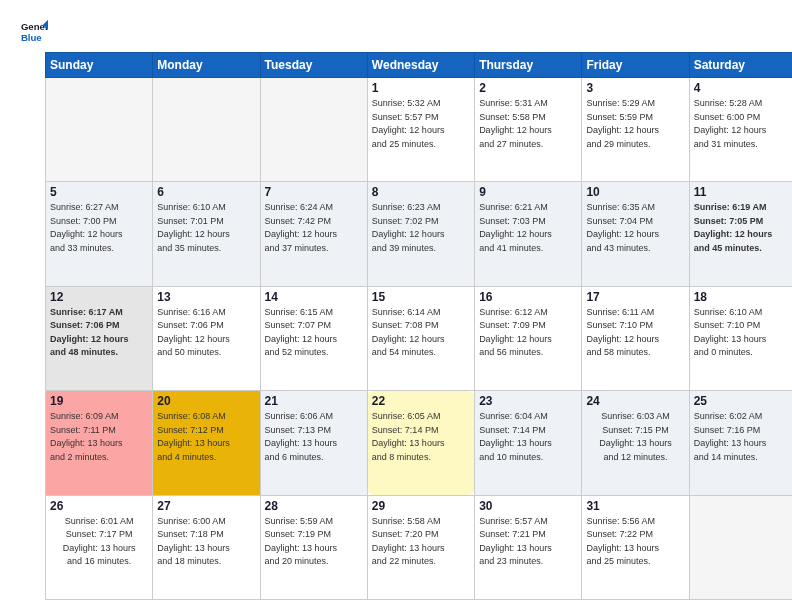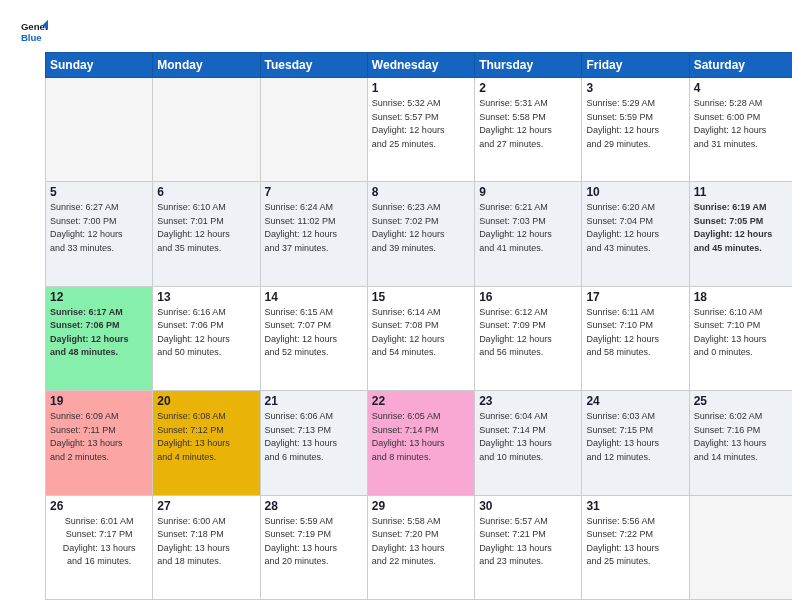--- a/index.html
+++ b/index.html
@@ -170,55 +170,55 @@
           <td style="background: rgb(238, 242, 247);">
             <span class="day-num">6</span>
             <div class="day-info" style="white-space: pre-line;">Sunrise: 6:10 AM
 Sunset: 7:01 PM
 Daylight: 12 hours
 and 35 minutes.</div>
           </td>
           <td style="background: rgb(238, 242, 247);">
             <span class="day-num">7</span>
             <div class="day-info" style="white-space: pre-line;">Sunrise: 6:24 AM
-Sunset: 11:02 PM
+Sunset: 7:42 PM
 Daylight: 12 hours
 and 37 minutes.</div>
           </td>
           <td style="background: rgb(238, 242, 247);">
             <span class="day-num">8</span>
             <div class="day-info" style="white-space: pre-line;">Sunrise: 6:23 AM
 Sunset: 7:02 PM
 Daylight: 12 hours
 and 39 minutes.</div>
           </td>
           <td style="background: rgb(238, 242, 247);">
             <span class="day-num">9</span>
             <div class="day-info" style="white-space: pre-line;">Sunrise: 6:21 AM
 Sunset: 7:03 PM
 Daylight: 12 hours
 and 41 minutes.</div>
           </td>
           <td style="background: rgb(238, 242, 247);">
             <span class="day-num">10</span>
-            <div class="day-info" style="white-space: pre-line;">Sunrise: 6:20 AM
+            <div class="day-info" style="white-space: pre-line;">Sunrise: 6:35 AM
 Sunset: 7:04 PM
 Daylight: 12 hours
 and 43 minutes.</div>
           </td>
           <td style="background: rgb(238, 242, 247);">
             <span class="day-num">11</span>
             <div class="day-info" style="white-space: pre-line; font-weight: bold;">Sunrise: 6:19 AM
 Sunset: 7:05 PM
 Daylight: 12 hours
 and 45 minutes.</div>
           </td>
         </tr>
         <tr>
-          <td style="background: #86efac;">
+          <td style="background: #e5e5e5;">
             <span class="day-num">12</span>
             <div class="day-info" style="white-space: pre-line; font-weight: bold;">Sunrise: 6:17 AM
 Sunset: 7:06 PM
 Daylight: 12 hours
 and 48 minutes.</div>
           </td>
           <td style="background: rgb(255, 255, 255);">
             <span class="day-num">13</span>
             <div class="day-info" style="white-space: pre-line;">Sunrise: 6:16 AM
 Sunset: 7:06 PM
@@ -276,37 +276,37 @@
 Daylight: 13 hours
 and 4 minutes.</div>
           </td>
           <td style="background: rgb(238, 242, 247);">
             <span class="day-num">21</span>
             <div class="day-info" style="white-space: pre-line;">Sunrise: 6:06 AM
 Sunset: 7:13 PM
 Daylight: 13 hours
 and 6 minutes.</div>
           </td>
-          <td style="background: #f9a8d4;">
+          <td style="background: #fef9c3; border-radius: 7px;">
             <span class="day-num">22</span>
             <div class="day-info" style="white-space: pre-line;">Sunrise: 6:05 AM
 Sunset: 7:14 PM
 Daylight: 13 hours
 and 8 minutes.</div>
           </td>
           <td style="background: rgb(238, 242, 247);">
             <span class="day-num">23</span>
             <div class="day-info" style="white-space: pre-line;">Sunrise: 6:04 AM
 Sunset: 7:14 PM
 Daylight: 13 hours
 and 10 minutes.</div>
           </td>
           <td style="background: rgb(238, 242, 247);">
             <span class="day-num">24</span>
-            <div class="day-info" style="white-space: pre-line;">Sunrise: 6:03 AM
+            <div class="day-info" style="white-space: pre-line; text-align: center;">Sunrise: 6:03 AM
 Sunset: 7:15 PM
 Daylight: 13 hours
 and 12 minutes.</div>
           </td>
           <td style="background: rgb(238, 242, 247);">
             <span class="day-num">25</span>
             <div class="day-info" style="white-space: pre-line;">Sunrise: 6:02 AM
 Sunset: 7:16 PM
 Daylight: 13 hours
 and 14 minutes.</div>

